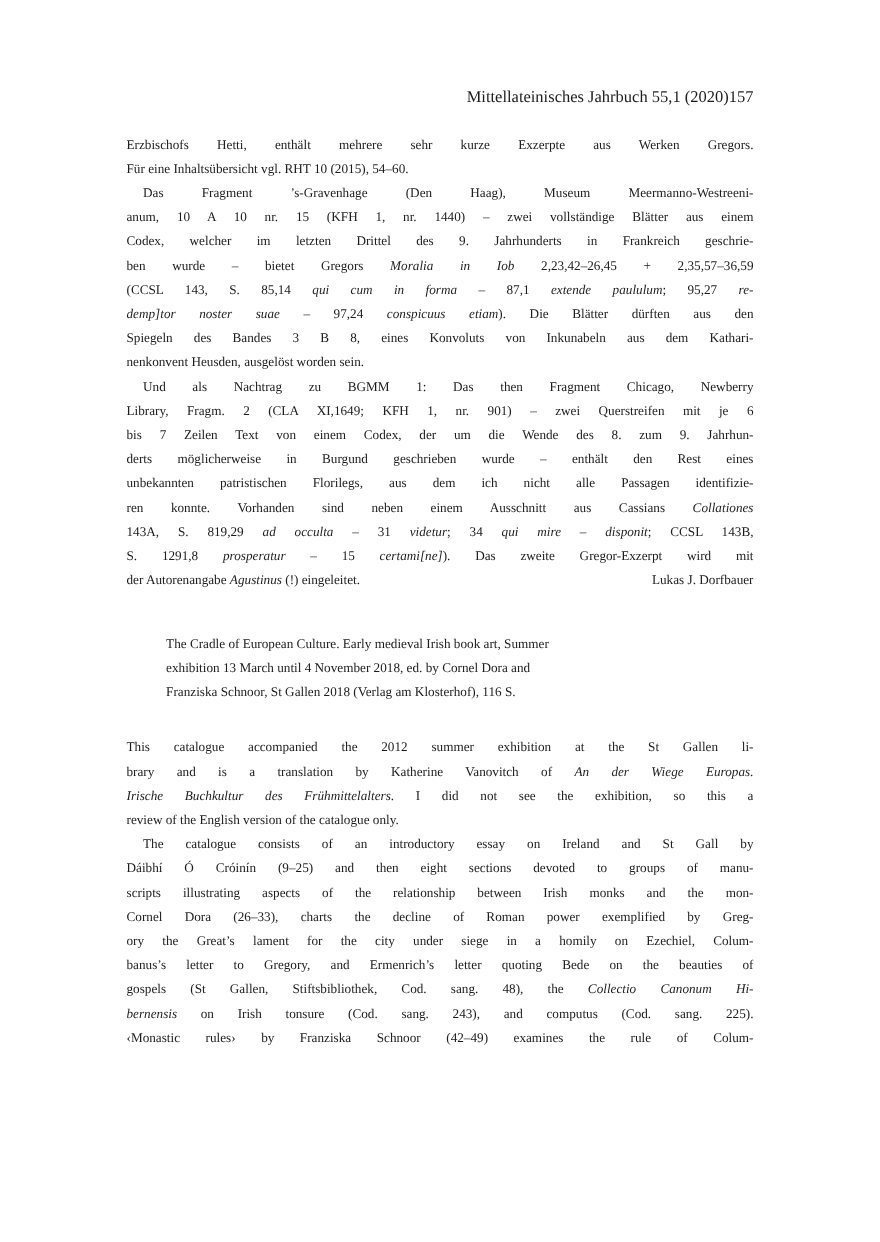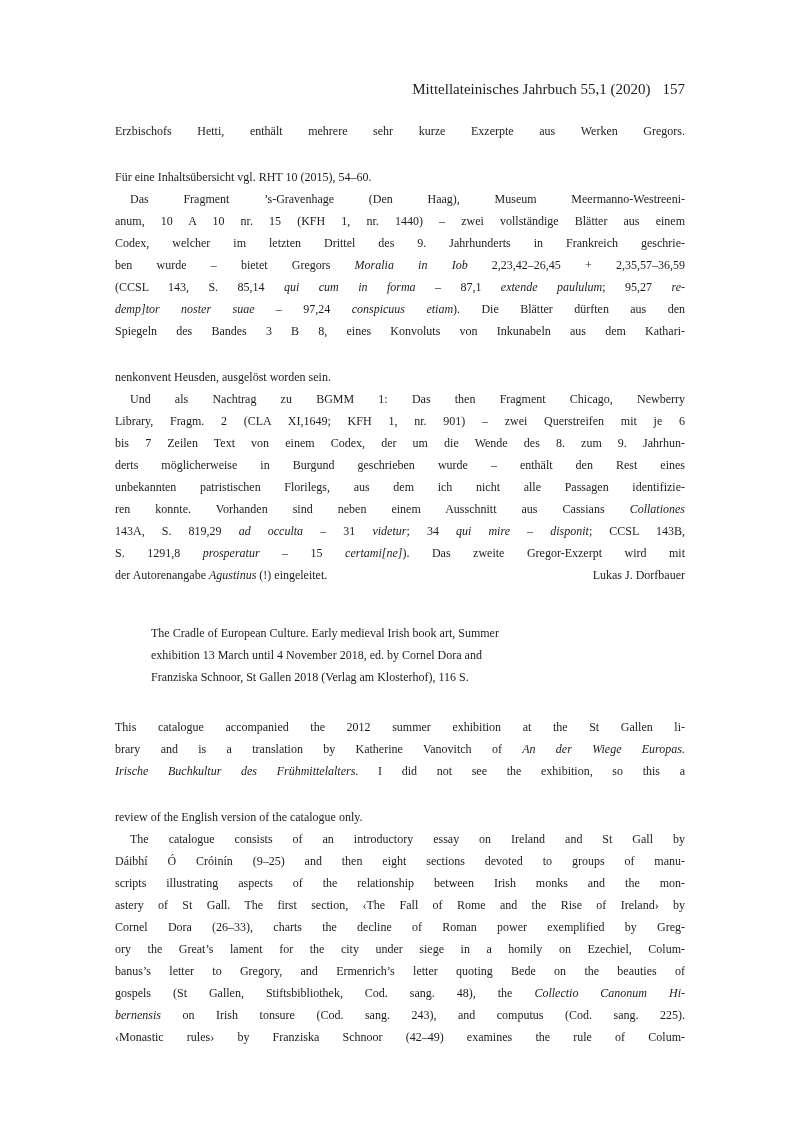--- a/index.html
+++ b/index.html
@@ -21,36 +21,34 @@
     padding: 78px 115px 0 115px;
     background: #ffffff;
   }
   .running-head {
     font-size: 15px;
     line-height: 22px;
     text-align: right;
     margin-bottom: 20px;
   }
   .running-head .pagenum {
-    margin-left: 12px;
   }
   .block { margin: 0; }
   .line {
     font-size: 12px;
     line-height: 22px;
     text-align: justify;
     text-align-last: justify;
     white-space: normal;
     overflow: hidden;
     height: 22px;
   }
   .line.noj {
     text-align: left;
     text-align-last: left;
-    margin-top: 24px;
   }
   .line.indent {
     padding-left: 15px;
   }
   .quote {
     margin: 36px 26px 28px 36px;
   }
   .quote .line {
     text-align: left;
     text-align-last: left;
@@ -107,21 +105,20 @@
       <div class="block para">
         <div class="line"><span class="">This catalogue accompanied the 2012 summer exhibition at the St Gallen li-</span></div>
         <div class="line"><span class="">brary and is a translation by Katherine Vanovitch of </span><span class="it">An der Wiege Europas.</span></div>
         <div class="line"><span class="it">Irische Buchkultur des Frühmittelalters</span><span class="">. I did not see the exhibition, so this a</span></div>
         <div class="line noj"><span class="">review of the English version of the catalogue only.</span></div>
       </div>
       <div class="block para">
         <div class="line indent"><span class="">The catalogue consists of an introductory essay on Ireland and St Gall by</span></div>
         <div class="line"><span class="">Dáibhí Ó Cróinín (9–25) and then eight sections devoted to groups of manu-</span></div>
         <div class="line"><span class="">scripts illustrating aspects of the relationship between Irish monks and the mon-</span></div>
-        <div class="line"><span class="">astery of St Gall. The first section, ‹The Fall of Rome and the Rise of Ireland› by</span></div>
         <div class="line"><span class="">Cornel Dora (26–33), charts the decline of Roman power exemplified by Greg-</span></div>
         <div class="line"><span class="">ory the Great’s lament for the city under siege in a homily on Ezechiel, Colum-</span></div>
         <div class="line"><span class="">banus’s letter to Gregory, and Ermenrich’s letter quoting Bede on the beauties of</span></div>
         <div class="line"><span class="">gospels (St Gallen, Stiftsbibliothek, Cod. sang. 48), the </span><span class="it">Collectio Canonum Hi-</span></div>
         <div class="line"><span class="it">bernensis</span><span class=""> on Irish tonsure (Cod. sang. 243), and computus (Cod. sang. 225).</span></div>
         <div class="line"><span class="">‹Monastic rules› by Franziska Schnoor (42–49) examines the rule of Colum-</span></div>
       </div>
     </div>
 </div>
 

